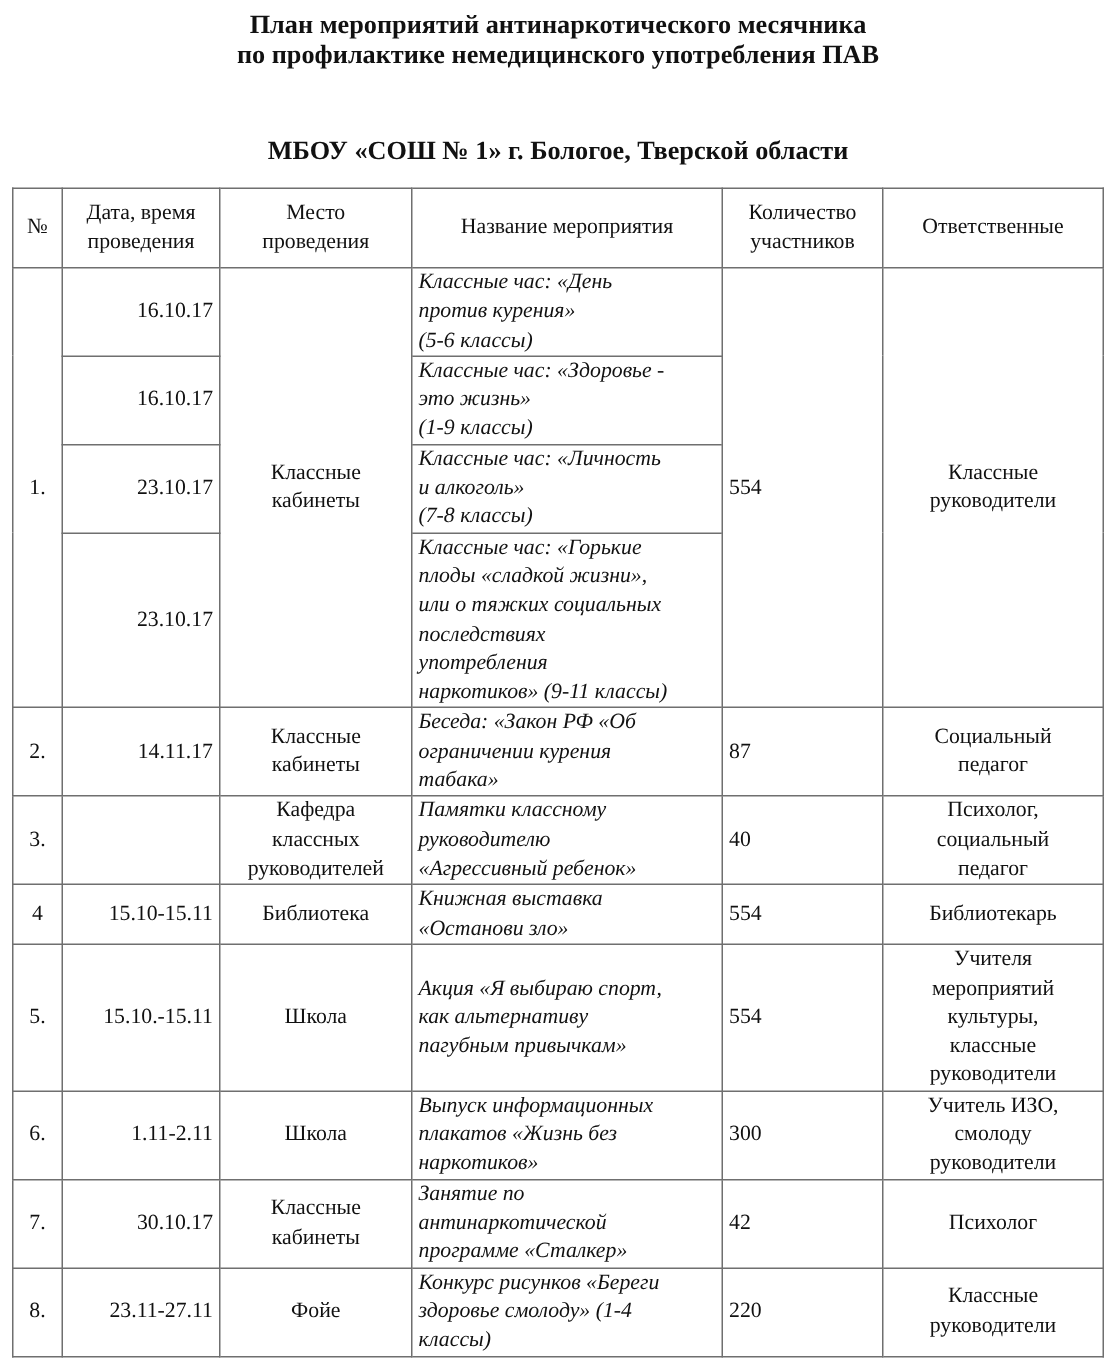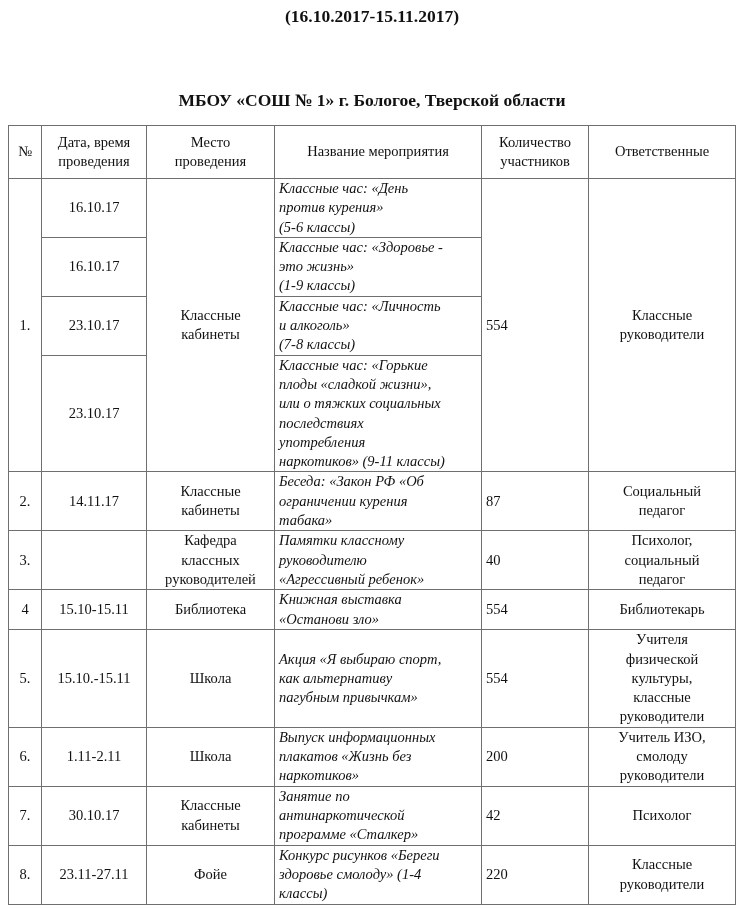--- a/index.html
+++ b/index.html
@@ -48,21 +48,21 @@
   }
   table.plan td, table.plan th {
     border: 1.5px solid #6f6f6f;
     padding: 0 4px;
     vertical-align: middle;
     font-weight: normal;
     overflow: hidden;
   }
   table.plan th { text-align: center; }
   .c-num { text-align: center; }
-  .c-date { text-align: center; }
+  .c-date { text-align: right; }
   .c-place { text-align: center; }
   .c-name { text-align: left; font-style: italic; }
   .c-count { text-align: left; }
   .c-resp { text-align: center; }
   .multiline { white-space: pre-line; }
   tr.h-head { height: 53px; }
   tr.h-1a { height: 58px; }
   tr.h-1b { height: 58px; }
   tr.h-1c { height: 58px; }
   tr.h-1d { height: 116px; }
@@ -71,21 +71,22 @@
   tr.h-4 { height: 40px; }
   tr.h-5 { height: 96px; }
   tr.h-6 { height: 58px; }
   tr.h-7 { height: 58px; }
   tr.h-8 { height: 59px; }
 </style>
 </head>
 <body>
 
 <div class="title-block">
-  <span class="line">(16.10.2017-15.11.2017)</span>
+  <span class="line">План мероприятий антинаркотического месячника</span>
+  <span class="line">по профилактике немедицинского употребления ПАВ</span>
 </div>
 <div class="subtitle">МБОУ «СОШ № 1» г. Бологое, Тверской области</div>
 
 <table class="plan">
   <colgroup>
     <col style="width:33px">
     <col style="width:105px">
     <col style="width:128px">
     <col style="width:207px">
     <col style="width:107px">
@@ -180,34 +181,34 @@
 
     <tr class="h-5">
       <td class="c-num">5.</td>
       <td class="c-date">15.10.-15.11</td>
       <td class="c-place multiline">Школа</td>
       <td class="c-name multiline">Акция «Я выбираю спорт,
 как альтернативу
 пагубным привычкам»</td>
       <td class="c-count">554</td>
       <td class="c-resp multiline">Учителя
-физической
+мероприятий
 культуры,
 классные
 руководители</td>
     </tr>
 
     <tr class="h-6">
       <td class="c-num">6.</td>
       <td class="c-date">1.11-2.11</td>
       <td class="c-place multiline">Школа</td>
       <td class="c-name multiline">Выпуск информационных
 плакатов «Жизнь без
 наркотиков»</td>
-      <td class="c-count">200</td>
+      <td class="c-count">300</td>
       <td class="c-resp multiline">Учитель ИЗО,
 смолоду
 руководители</td>
     </tr>
 
     <tr class="h-7">
       <td class="c-num">7.</td>
       <td class="c-date">30.10.17</td>
       <td class="c-place multiline">Классные
 кабинеты</td>

